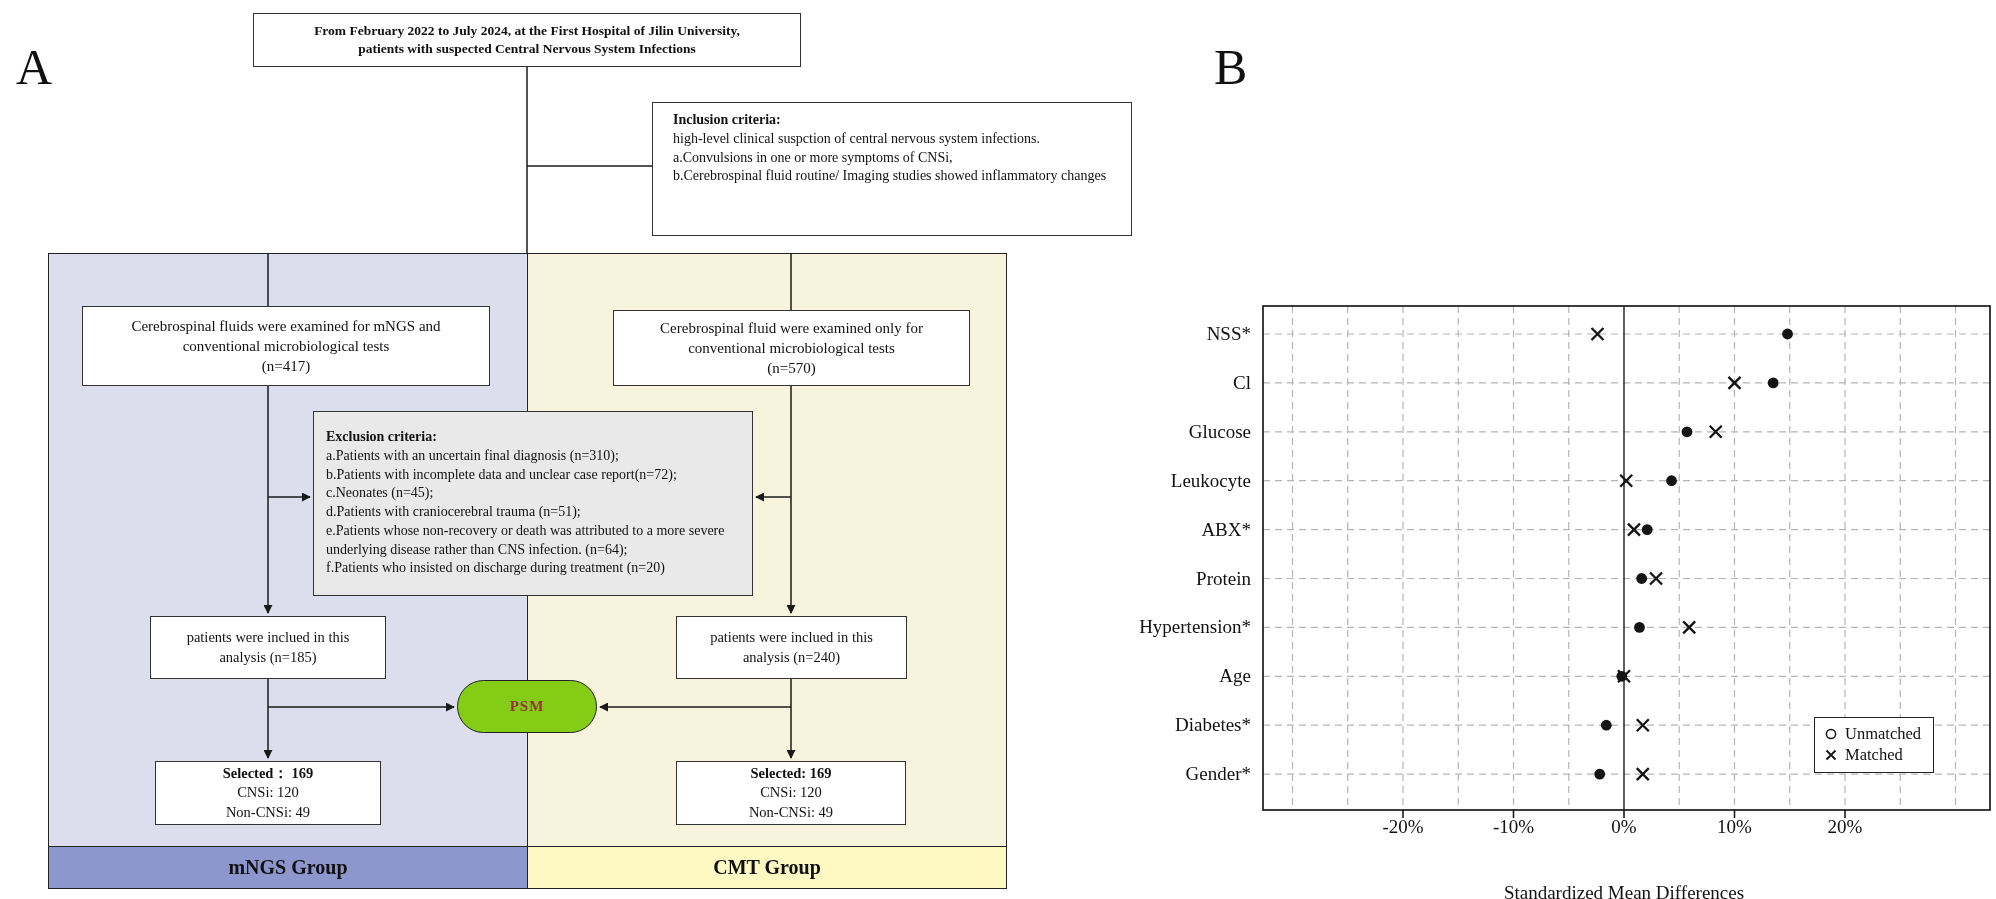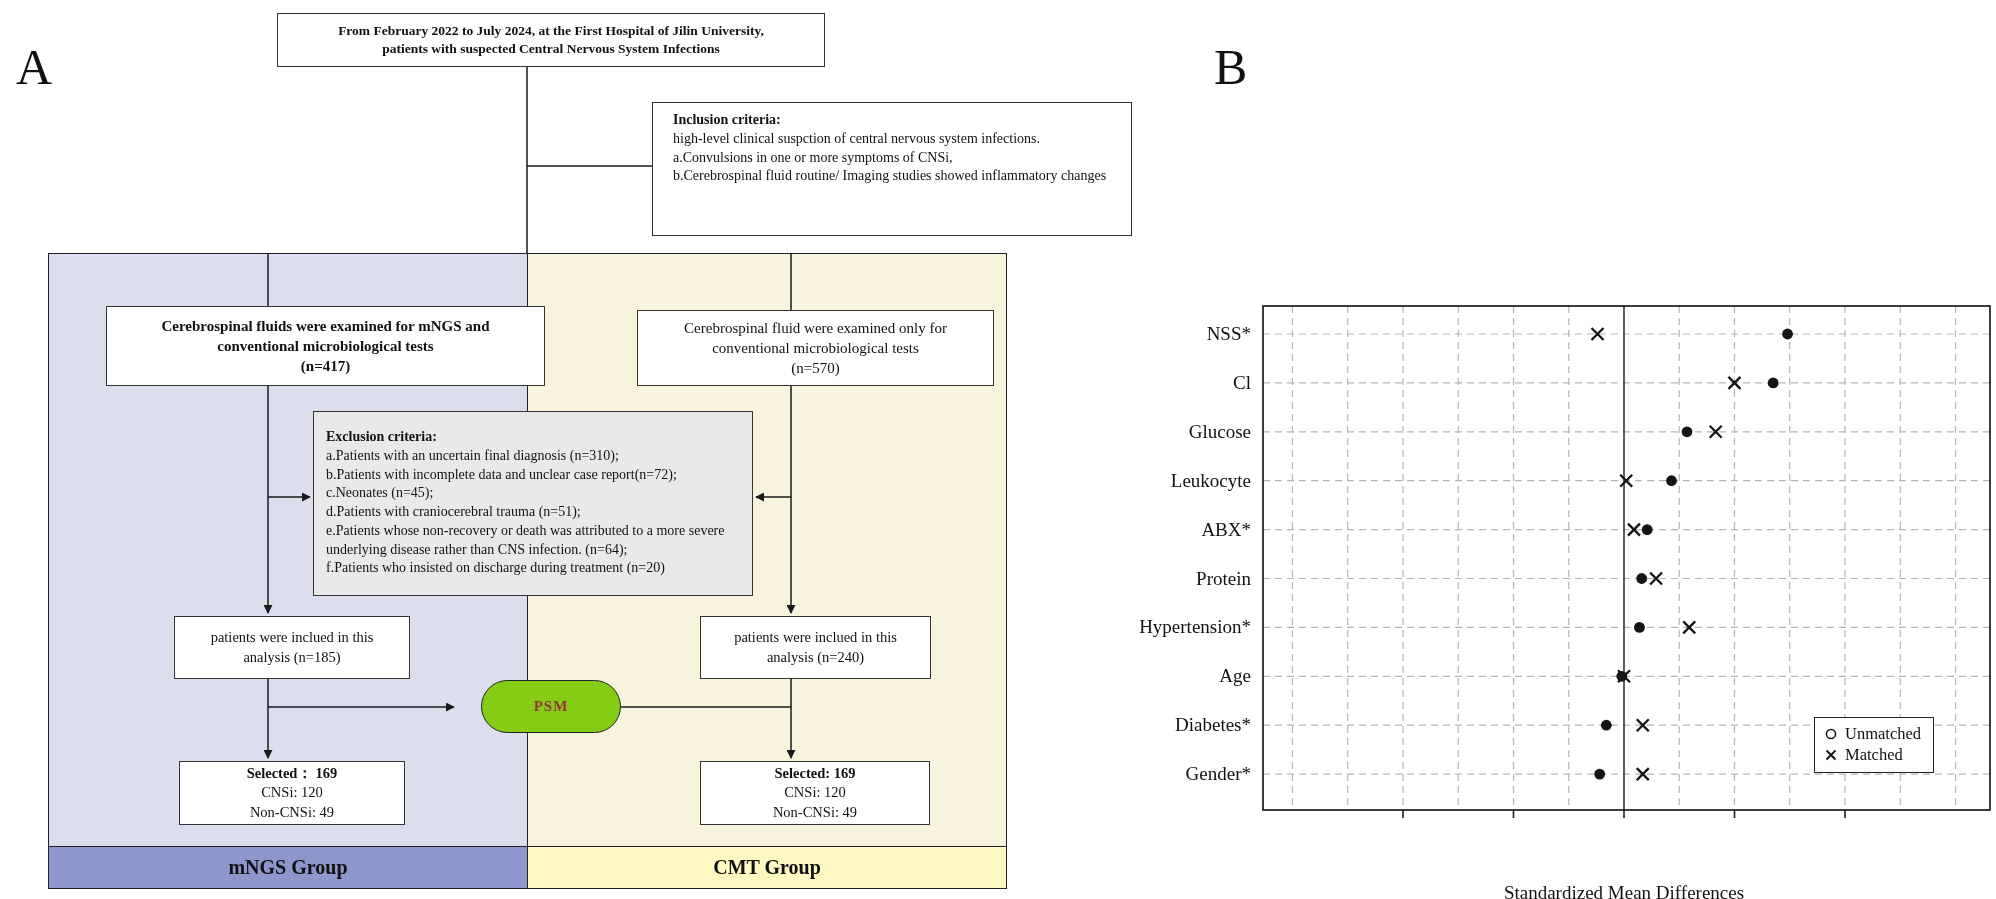--- a/index.html
+++ b/index.html
@@ -26,27 +26,27 @@
   
   #flow-svg,#plot-svg{position:absolute;left:0;top:0;width:1996px;height:899px;pointer-events:none;}
   #flow-svg{z-index:1;}
   #plot-svg{z-index:1;}
   .fl{stroke:#1a1a1a;stroke-width:1.5;fill:none;}
   .arrow{marker-end:url(#arr);}
 
   
   .fbox{position:absolute;background:#fff;border:1.4px solid #333;box-sizing:border-box;
     font-size:15px;line-height:1.34;color:#111;z-index:2;}
-  .center{display:flex;flex-direction:column;align-items:center;justify-content:center;text-align:center;margin-left:24px;}
+  .center{display:flex;flex-direction:column;align-items:center;justify-content:center;text-align:center;}
   .preline{white-space:pre-line;}
   .bold{font-weight:bold;}
   #top-box{left:253px;top:13px;width:548px;height:54px;font-size:13.5px;}
   #inclusion-box{left:652px;top:102px;width:480px;min-height:134px;padding:8px 20px;font-size:14px;}
   #exclusion-box{left:313px;top:411px;width:440px;min-height:185px;padding:16px 12px;font-size:14px;background:#e9e9e9;}
-  #mngs-source-box{left:82px;top:306px;width:439px;height:80px;font-weight:bold;}
+  #mngs-source-box{left:82px;top:306px;width:408px;height:80px;}
   #cmt-source-box{left:613px;top:310px;width:357px;height:76px;}
   #mngs-included-box{left:150px;top:616px;width:236px;height:63px;font-size:14.5px;}
   #cmt-included-box{left:676px;top:616px;width:231px;height:63px;font-size:14.5px;}
   #psm-box{left:457px;top:680px;width:140px;height:53px;border-radius:27px;background:#84cc16;
     border:1.6px solid #222;color:#93353a;font-weight:bold;font-size:15px;letter-spacing:1px;}
   #mngs-selected-box{left:155px;top:761px;width:226px;height:64px;font-size:14.5px;}
   #cmt-selected-box{left:676px;top:761px;width:230px;height:64px;font-size:14.5px;}
 
   
   .gridline{stroke:#b5b5b5;stroke-width:1.2;stroke-dasharray:7 5;fill:none;}
@@ -217,20 +217,27 @@
       <div class="cat-label" style="top: 382.9px;">Cl</div>
       <div class="cat-label" style="top: 431.8px;">Glucose</div>
       <div class="cat-label" style="top: 480.7px;">Leukocyte</div>
       <div class="cat-label" style="top: 529.6px;">ABX*</div>
       <div class="cat-label" style="top: 578.5px;">Protein</div>
       <div class="cat-label" style="top: 627.4px;">Hypertension*</div>
       <div class="cat-label" style="top: 676.3px;">Age</div>
       <div class="cat-label" style="top: 725.2px;">Diabetes*</div>
       <div class="cat-label" style="top: 774.1px;">Gender*</div>
     </div>
+  <div id="tick-labels">
+      <div class="tick-label" style="left: 1403px;">-20%</div>
+      <div class="tick-label" style="left: 1513.5px;">-10%</div>
+      <div class="tick-label" style="left: 1624px;">0%</div>
+      <div class="tick-label" style="left: 1734.5px;">10%</div>
+      <div class="tick-label" style="left: 1845px;">20%</div>
+    </div>
   <div id="xaxis-label">Standardized Mean Differences</div>
 
   <div class="legend">
     <div class="legend-row">
       <svg width="16" height="16">
         <circle cx="8" cy="8" r="4.6" fill="none" stroke="#111" stroke-width="1.5"></circle>
       </svg>
       <span>Unmatched</span>
     </div>
     <div class="legend-row">

